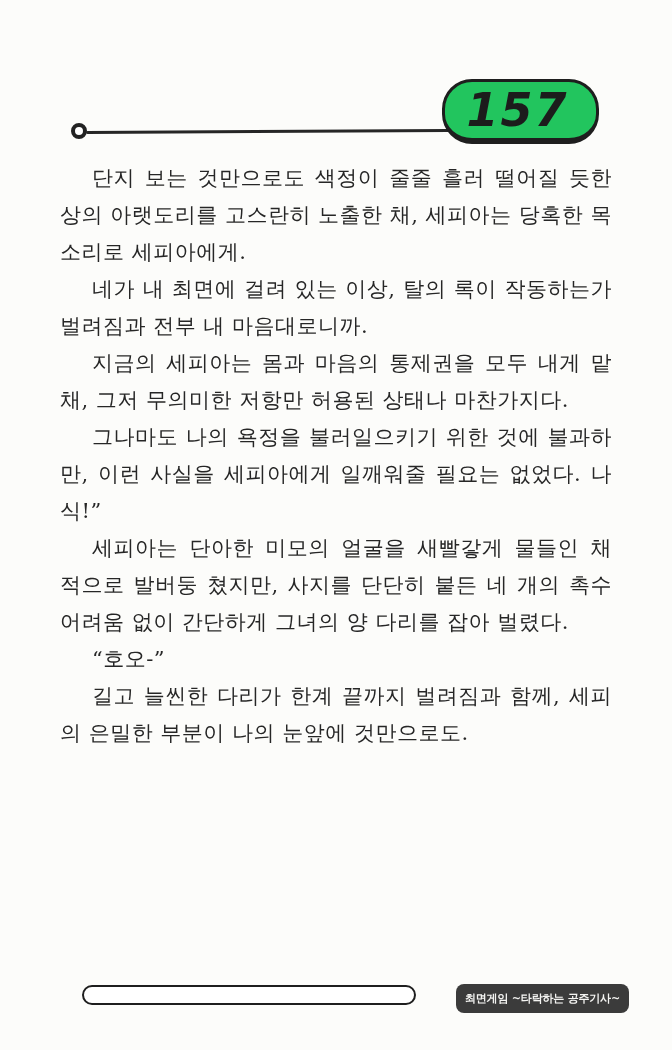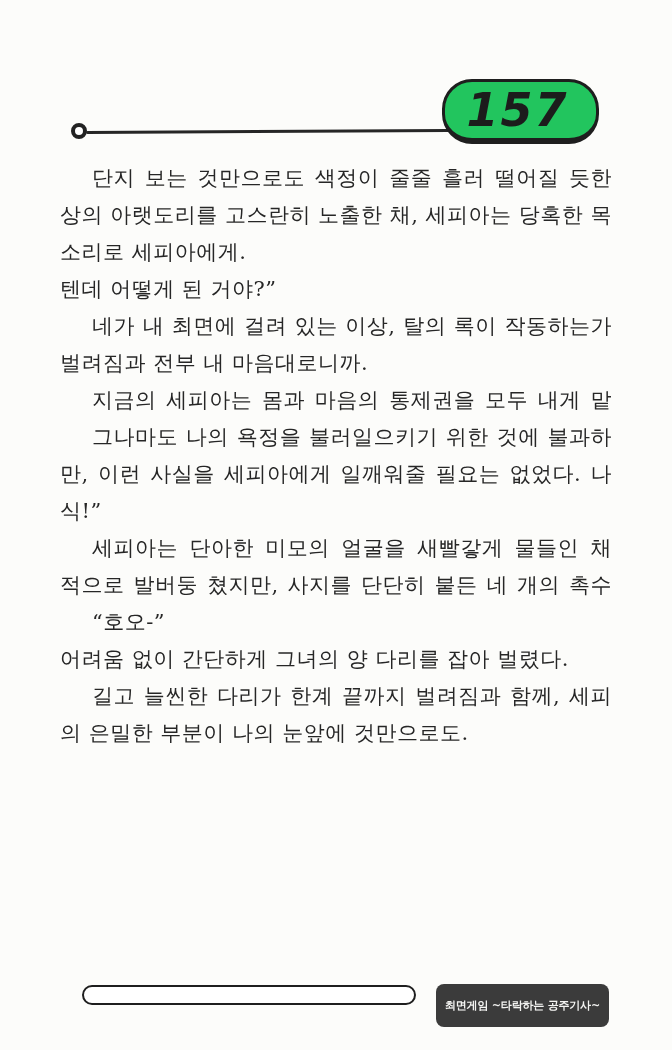--- a/index.html
+++ b/index.html
@@ -92,24 +92,24 @@
     left: 82px;
     top: 985px;
     width: 330px;
     height: 16px;
     background: #fff;
     border: 2px solid #1e1e1e;
     border-radius: 11px;
   }
   .badge {
     position: absolute;
-    left: 436px;
+    left: 456px;
     top: 984px;
     height: 21px;
-    padding: 11px 9px;
+    padding: 4px 9px;
     background: #3b3b3b;
     border-radius: 8px;
     display: flex;
     align-items: center;
     justify-content: center;
   }
   .badge span {
     font-family: "DejaVu Sans", "Liberation Sans", sans-serif;
     font-size: 11px;
     font-weight: bold;
@@ -128,31 +128,31 @@
     <div class="rule"></div>
     <div class="pagebox">
       <span>157</span>
     </div>
   </div>
 
   <div class="text">
       <div class="line indent just">단지 보는 것만으로도 색정이 줄줄 흘러 떨어질 듯한 극</div>
       <div class="line just">상의 아랫도리를 고스란히 노출한 채, 세피아는 당혹한 목</div>
       <div class="line">소리로 세피아에게.</div>
-      <div class="line">텐데 어떻게 된 거야?”</div>
       <div class="line indent just">네가 내 최면에 걸려 있는 이상, 탈의 록이 작동하는가 안</div>
       <div class="line">벌려짐과 전부 내 마음대로니까.</div>
       <div class="line indent just">지금의 세피아는 몸과 마음의 통제권을 모두 내게 맡긴</div>
+      <div class="line">채, 그저 무의미한 저항만 허용된 상태나 마찬가지다.</div>
       <div class="line indent just">그나마도 나의 욕정을 불러일으키기 위한 것에 불과하지</div>
       <div class="line just">만, 이런 사실을 세피아에게 일깨워줄 필요는 없었다. 나는</div>
       <div class="line">식!”</div>
       <div class="line indent just">세피아는 단아한 미모의 얼굴을 새빨갛게 물들인 채 필사</div>
       <div class="line just">적으로 발버둥 쳤지만, 사지를 단단히 붙든 네 개의 촉수는</div>
+      <div class="line">어려움 없이 간단하게 그녀의 양 다리를 잡아 벌렸다.</div>
       <div class="line indent">“호오-”</div>
-      <div class="line">어려움 없이 간단하게 그녀의 양 다리를 잡아 벌렸다.</div>
       <div class="line indent just">길고 늘씬한 다리가 한계 끝까지 벌려짐과 함께, 세피아</div>
       <div class="line">의 은밀한 부분이 나의 눈앞에 것만으로도.</div>
     </div>
 
   <div>
     <div class="pill"></div>
     <div class="badge">
       <span>최면게임 ~타락하는 공주기사~</span>
     </div>
   </div>

